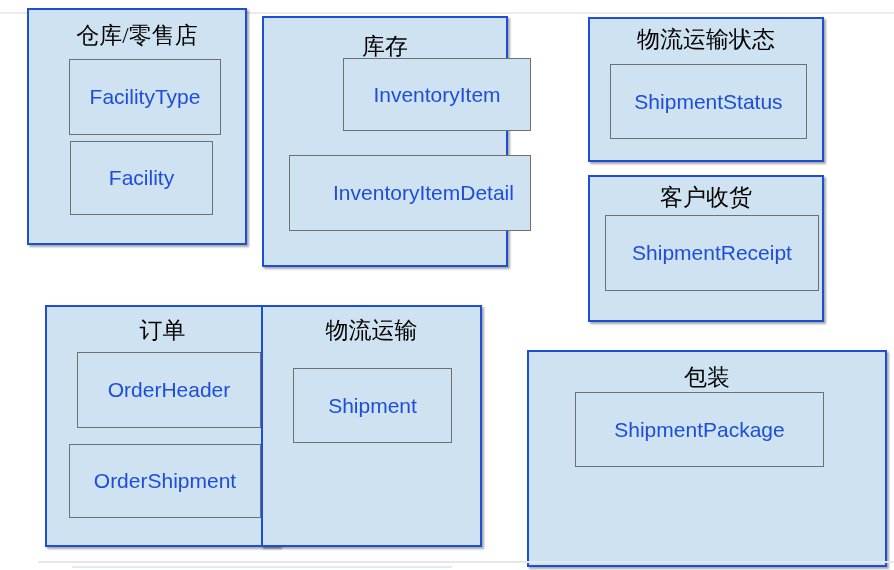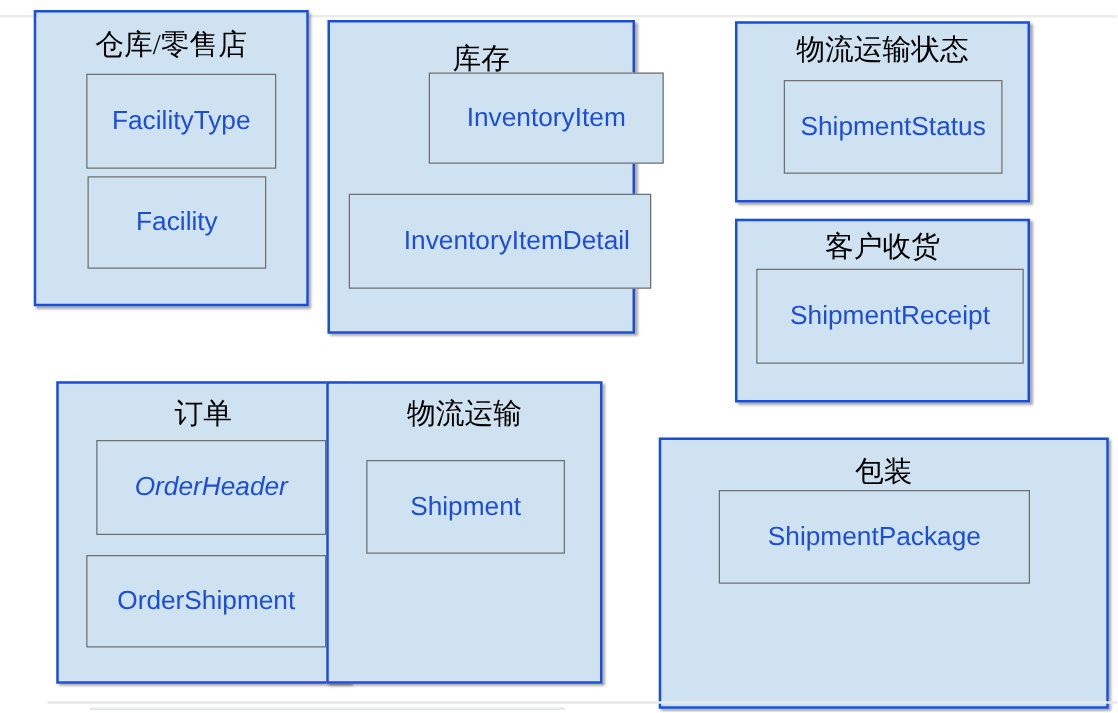--- a/index.html
+++ b/index.html
@@ -58,33 +58,33 @@
 
   
   #g1 { left: 27px;  top: 8px;   width: 220px; height: 237px; }
   #g1 .title { top: 10px; }
   #g1 .e0 { left: 40px; top: 49px;  width: 152px; height: 76px; }
   #g1 .e1 { left: 41px; top: 131px; width: 143px; height: 74px; }
 
   #g2 { left: 262px; top: 16px;  width: 246px; height: 251px; }
   #g2 .title { top: 13px; }
   #g2 .e0 { left: 39px; top: 40px;  width: 188px; height: 73px; margin-left: 40px; }
-  #g2 .e1 { left: 15px; top: 137px; width: 242px; height: 76px; padding-left: 27px; }
+  #g2 .e1 { left: 25px; top: 137px; width: 242px; height: 76px; padding-left: 27px; }
 
   #g3 { left: 588px; top: 17px;  width: 236px; height: 145px; }
   #g3 .title { top: 5px; }
-  #g3 .e0 { left: 37px; top: 45px; width: 175px; height: 75px; }
+  #g3 .e0 { left: 20px; top: 45px; width: 197px; height: 75px; }
 
   #g4 { left: 588px; top: 175px; width: 236px; height: 147px; }
   #g4 .title { top: 5px; }
   #g4 .e0 { left: 15px; top: 38px; width: 214px; height: 76px; text-align: center; }
 
   #g5 { left: 13px;  top: 305px; width: 235px; height: 242px; margin-left: 32px; }
   #g5 .title { top: 8px; }
-  #g5 .e0 { left: 30px; top: 45px;  width: 184px; height: 76px; font-style: italic; }
+  #g5 .e0 { left: 30px; top: 45px;  width: 184px; height: 76px; }
   #g5 .e1 { left: 22px; top: 137px; width: 192px; height: 74px; }
 
   #g6 { left: 261px; top: 305px; width: 221px; height: 242px; }
   #g6 .title { top: 8px; }
   #g6 .e0 { left: 30px; top: 61px;  width: 159px; height: 75px; }
   #g6 .e1 { left: 25px; top: 150px; width: 171px; height: 76px; }
 
   #g7 { left: 527px; top: 350px; width: 360px; height: 217px; }
   #g7 .title { top: 10px; }
   #g7 .e0 { left: 46px; top: 40px;  width: 249px; height: 75px; }

